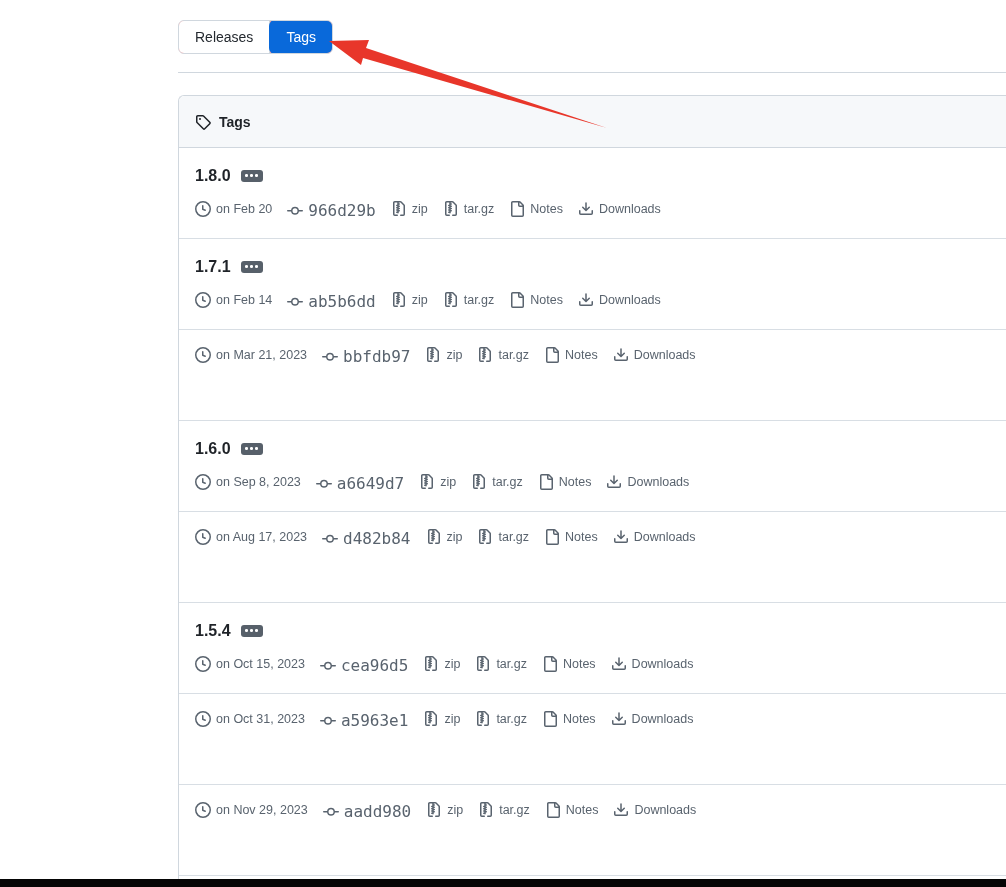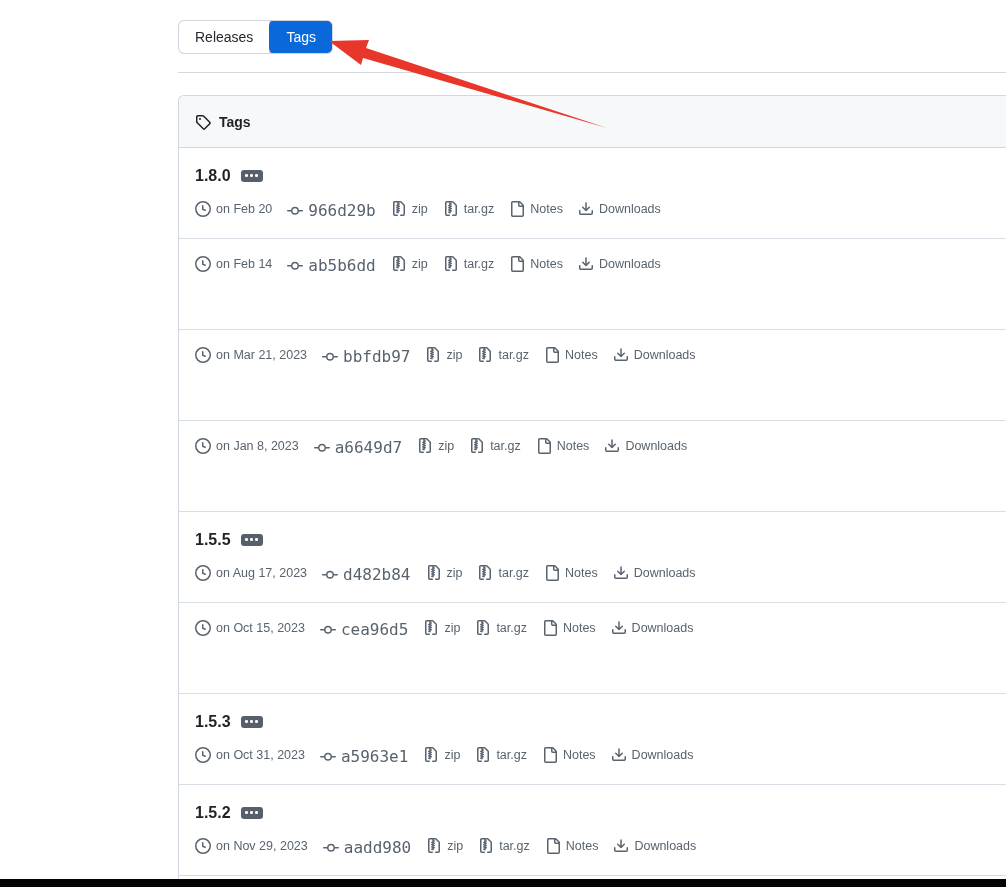--- a/index.html
+++ b/index.html
@@ -213,20 +213,28 @@
       <a class="meta-item">
         <svg class="octicon" width="16" height="16">
               <use href="#icon-download"></use>
             </svg>
         <span>Downloads</span>
       </a>
     </div>
   </div>
 
   <div class="tag-row">
+    <div class="tag-title-line">
+      <a class="tag-name">1.7.1</a>
+      <span class="kebab">
+        <span class="dot"></span>
+        <span class="dot"></span>
+        <span class="dot"></span>
+      </span>
+    </div>
     <div class="tag-meta">
       <span class="meta-item">
         <svg class="octicon" width="16" height="16">
               <use href="#icon-clock"></use>
             </svg>
         <span>on Feb 14</span>
       </span>
       <a class="meta-item">
         <svg class="octicon" width="16" height="16">
               <use href="#icon-commit"></use>
@@ -295,26 +303,34 @@
       <a class="meta-item">
         <svg class="octicon" width="16" height="16">
               <use href="#icon-download"></use>
             </svg>
         <span>Downloads</span>
       </a>
     </div>
   </div>
 
   <div class="tag-row">
-    <div class="tag-meta">
-      <span class="meta-item">
-        <svg class="octicon" width="16" height="16">
-              <use href="#icon-clock"></use>
-            </svg>
-        <span>on Jan 8, 2023</span>
+    <div class="tag-title-line">
+      <a class="tag-name">1.6.0</a>
+      <span class="kebab">
+        <span class="dot"></span>
+        <span class="dot"></span>
+        <span class="dot"></span>
+      </span>
+    </div>
+    <div class="tag-meta">
+      <span class="meta-item">
+        <svg class="octicon" width="16" height="16">
+              <use href="#icon-clock"></use>
+            </svg>
+        <span>on Sep 8, 2023</span>
       </span>
       <a class="meta-item">
         <svg class="octicon" width="16" height="16">
               <use href="#icon-commit"></use>
             </svg>
         <span class="hash">a6649d7</span>
       </a>
       <a class="meta-item">
         <svg class="octicon" width="16" height="16">
               <use href="#icon-file-zip"></use>
@@ -336,74 +352,74 @@
       <a class="meta-item">
         <svg class="octicon" width="16" height="16">
               <use href="#icon-download"></use>
             </svg>
         <span>Downloads</span>
       </a>
     </div>
   </div>
 
   <div class="tag-row">
+    <div class="tag-meta">
+      <span class="meta-item">
+        <svg class="octicon" width="16" height="16">
+              <use href="#icon-clock"></use>
+            </svg>
+        <span>on Aug 17, 2023</span>
+      </span>
+      <a class="meta-item">
+        <svg class="octicon" width="16" height="16">
+              <use href="#icon-commit"></use>
+            </svg>
+        <span class="hash">d482b84</span>
+      </a>
+      <a class="meta-item">
+        <svg class="octicon" width="16" height="16">
+              <use href="#icon-file-zip"></use>
+            </svg>
+        <span>zip</span>
+      </a>
+      <a class="meta-item">
+        <svg class="octicon" width="16" height="16">
+              <use href="#icon-file-zip"></use>
+            </svg>
+        <span>tar.gz</span>
+      </a>
+      <a class="meta-item">
+        <svg class="octicon" width="16" height="16">
+              <use href="#icon-file"></use>
+            </svg>
+        <span>Notes</span>
+      </a>
+      <a class="meta-item">
+        <svg class="octicon" width="16" height="16">
+              <use href="#icon-download"></use>
+            </svg>
+        <span>Downloads</span>
+      </a>
+    </div>
+  </div>
+
+  <div class="tag-row">
     <div class="tag-title-line">
-      <a class="tag-name">1.5.5</a>
+      <a class="tag-name">1.5.4</a>
       <span class="kebab">
         <span class="dot"></span>
         <span class="dot"></span>
         <span class="dot"></span>
       </span>
     </div>
     <div class="tag-meta">
       <span class="meta-item">
         <svg class="octicon" width="16" height="16">
               <use href="#icon-clock"></use>
             </svg>
-        <span>on Aug 17, 2023</span>
-      </span>
-      <a class="meta-item">
-        <svg class="octicon" width="16" height="16">
-              <use href="#icon-commit"></use>
-            </svg>
-        <span class="hash">d482b84</span>
-      </a>
-      <a class="meta-item">
-        <svg class="octicon" width="16" height="16">
-              <use href="#icon-file-zip"></use>
-            </svg>
-        <span>zip</span>
-      </a>
-      <a class="meta-item">
-        <svg class="octicon" width="16" height="16">
-              <use href="#icon-file-zip"></use>
-            </svg>
-        <span>tar.gz</span>
-      </a>
-      <a class="meta-item">
-        <svg class="octicon" width="16" height="16">
-              <use href="#icon-file"></use>
-            </svg>
-        <span>Notes</span>
-      </a>
-      <a class="meta-item">
-        <svg class="octicon" width="16" height="16">
-              <use href="#icon-download"></use>
-            </svg>
-        <span>Downloads</span>
-      </a>
-    </div>
-  </div>
-
-  <div class="tag-row">
-    <div class="tag-meta">
-      <span class="meta-item">
-        <svg class="octicon" width="16" height="16">
-              <use href="#icon-clock"></use>
-            </svg>
         <span>on Oct 15, 2023</span>
       </span>
       <a class="meta-item">
         <svg class="octicon" width="16" height="16">
               <use href="#icon-commit"></use>
             </svg>
         <span class="hash">cea96d5</span>
       </a>
       <a class="meta-item">
         <svg class="octicon" width="16" height="16">
@@ -426,28 +442,20 @@
       <a class="meta-item">
         <svg class="octicon" width="16" height="16">
               <use href="#icon-download"></use>
             </svg>
         <span>Downloads</span>
       </a>
     </div>
   </div>
 
   <div class="tag-row">
-    <div class="tag-title-line">
-      <a class="tag-name">1.5.3</a>
-      <span class="kebab">
-        <span class="dot"></span>
-        <span class="dot"></span>
-        <span class="dot"></span>
-      </span>
-    </div>
     <div class="tag-meta">
       <span class="meta-item">
         <svg class="octicon" width="16" height="16">
               <use href="#icon-clock"></use>
             </svg>
         <span>on Oct 31, 2023</span>
       </span>
       <a class="meta-item">
         <svg class="octicon" width="16" height="16">
               <use href="#icon-commit"></use>
@@ -475,28 +483,20 @@
       <a class="meta-item">
         <svg class="octicon" width="16" height="16">
               <use href="#icon-download"></use>
             </svg>
         <span>Downloads</span>
       </a>
     </div>
   </div>
 
   <div class="tag-row">
-    <div class="tag-title-line">
-      <a class="tag-name">1.5.2</a>
-      <span class="kebab">
-        <span class="dot"></span>
-        <span class="dot"></span>
-        <span class="dot"></span>
-      </span>
-    </div>
     <div class="tag-meta">
       <span class="meta-item">
         <svg class="octicon" width="16" height="16">
               <use href="#icon-clock"></use>
             </svg>
         <span>on Nov 29, 2023</span>
       </span>
       <a class="meta-item">
         <svg class="octicon" width="16" height="16">
               <use href="#icon-commit"></use>

